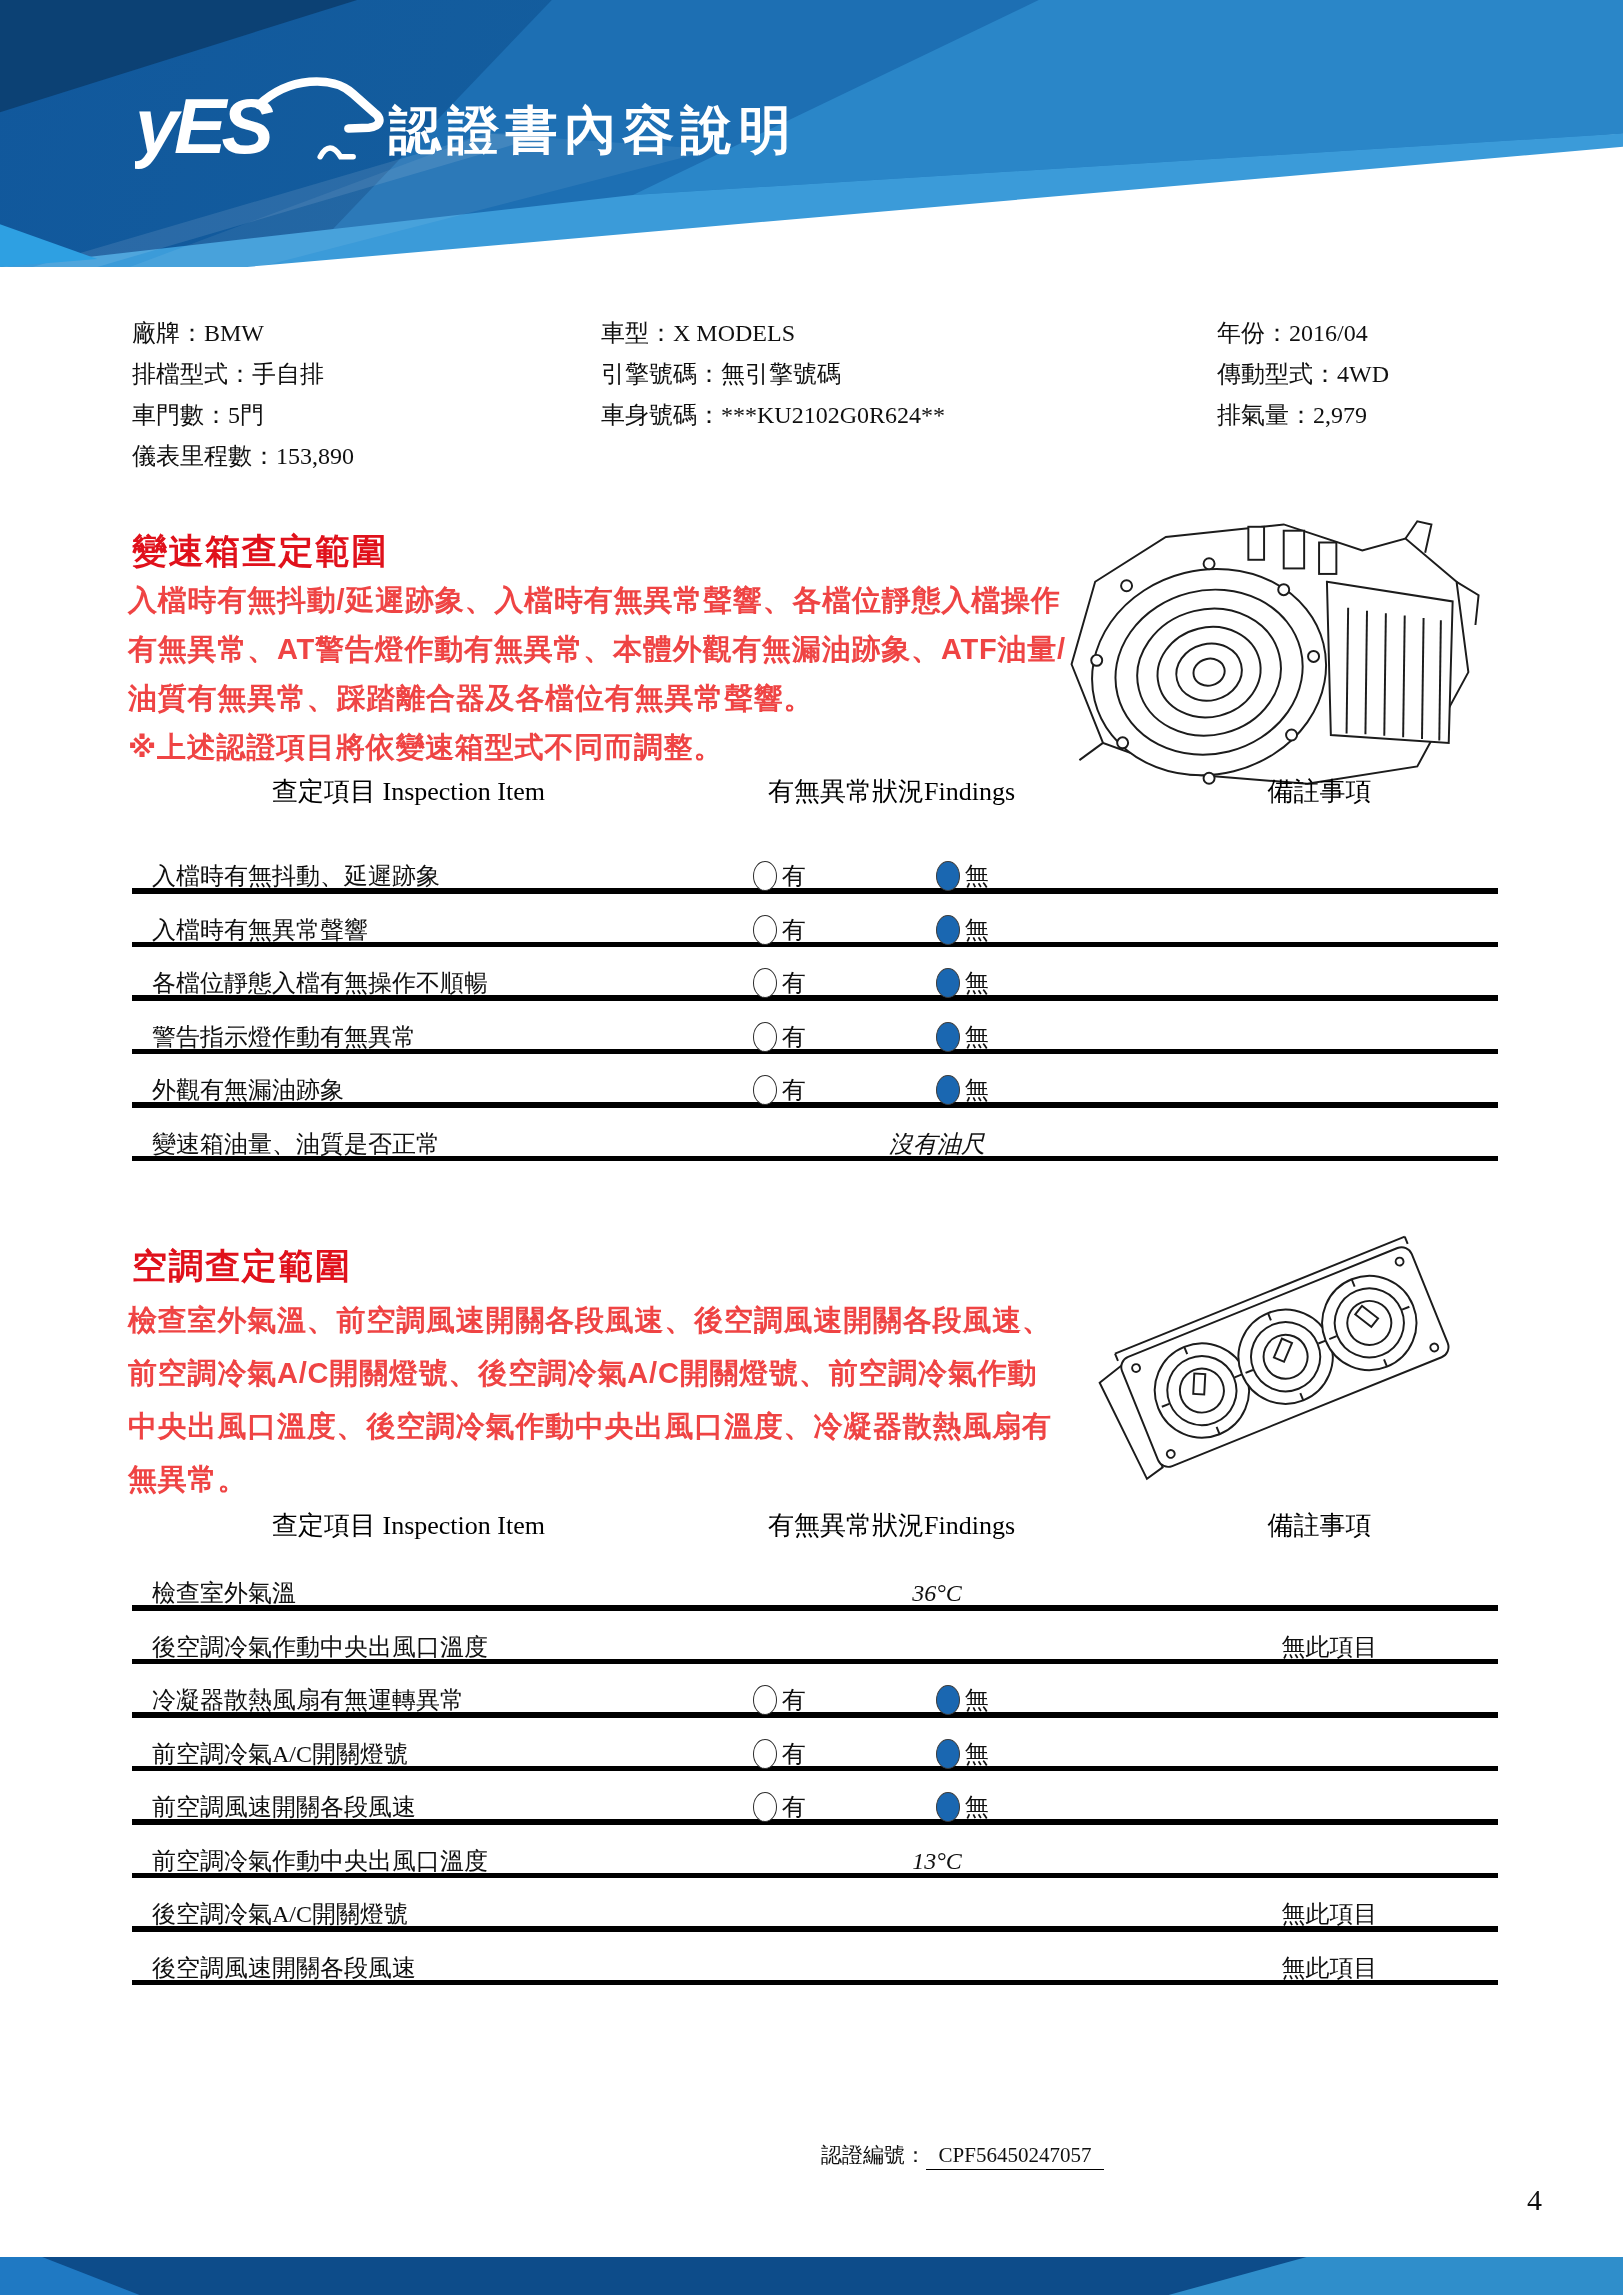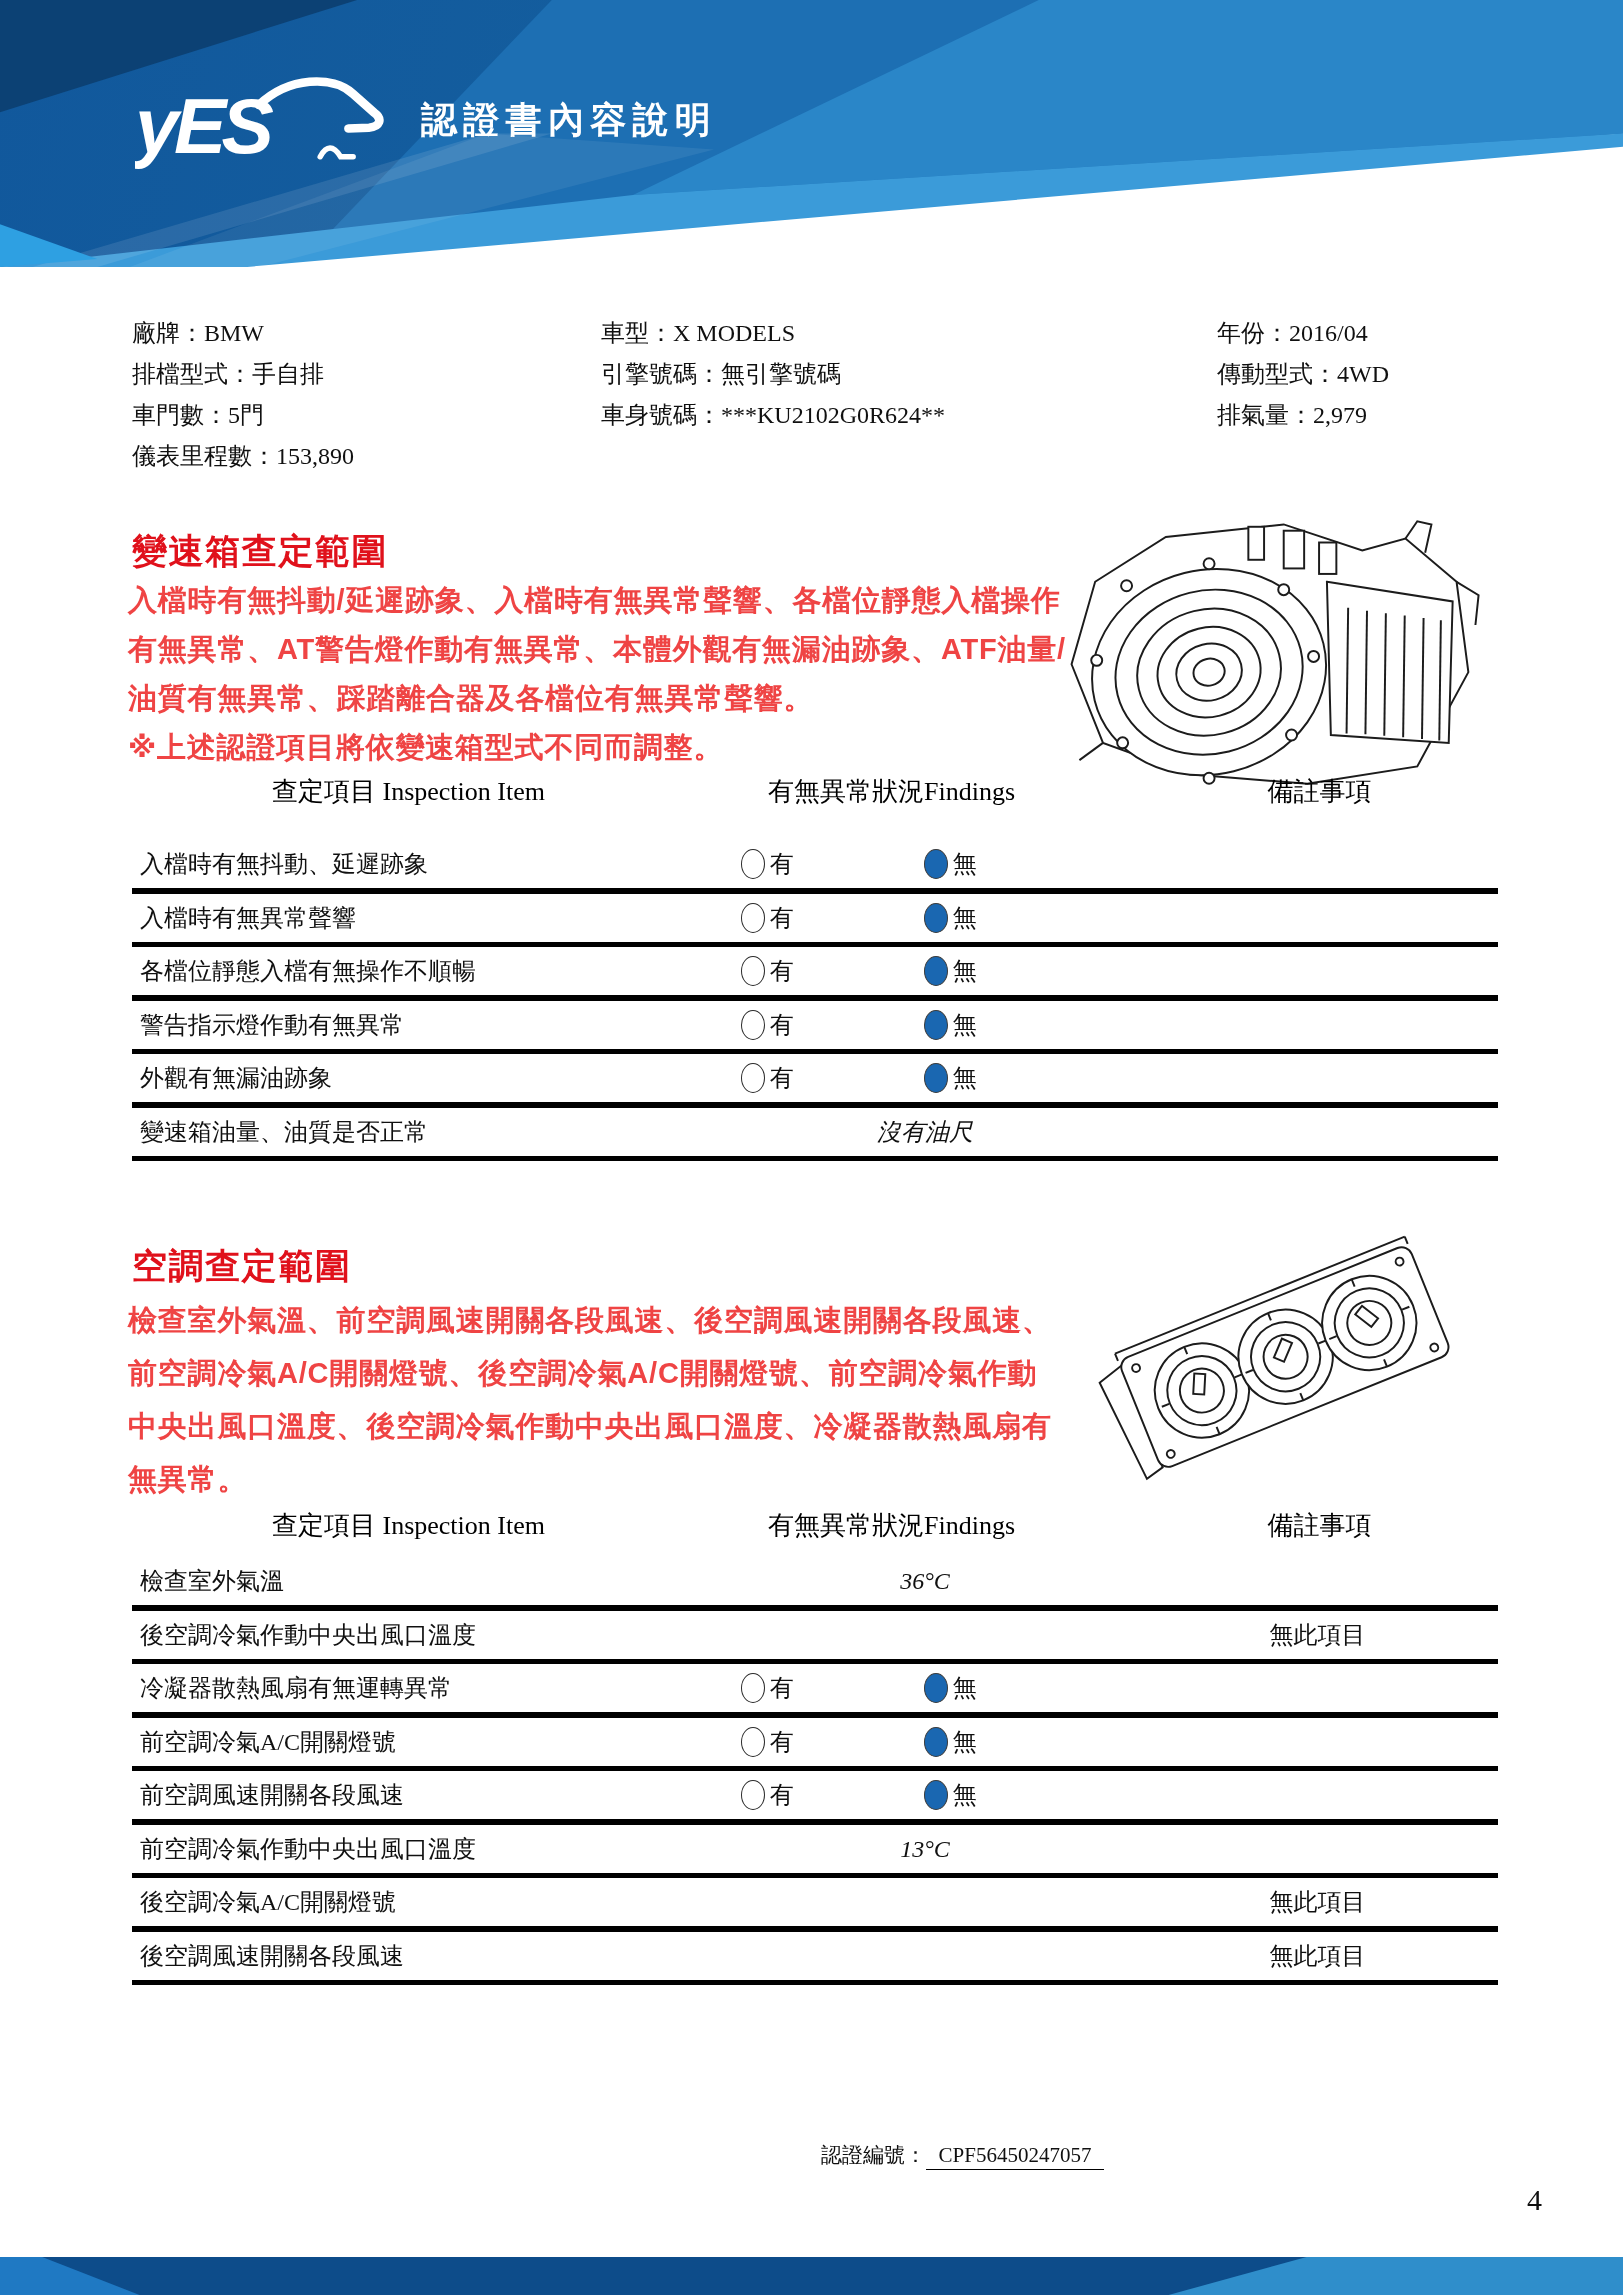--- a/index.html
+++ b/index.html
@@ -12,21 +12,21 @@
   .hdr-base{background:linear-gradient(105deg,#11589c 0%,#15609f 55%,#1a6dae 100%);
             clip-path:polygon(0 0,100% 0,100% 50%,0 100%);}
   .hdr-navy{background:#0c4174;clip-path:polygon(0 0,22% 0,0 42%);}
   .hdr-mid{background:#1d6fb3;clip-path:polygon(34% 0,100% 0,100% 50%,20% 89%);}
   .hdr-bright{background:#2a86c8;clip-path:polygon(64% 0,100% 0,100% 50%,39% 73%);}
   .hdr-sliver{background:#3b9bd9;clip-path:polygon(0 100%,39% 73%,100% 50%,100% 55%,2% 107%);}
   .hdr-corner{background:#2ea0e2;clip-path:polygon(0 84%,6% 97%,0 100%);}
   .hdr-streak1{background:rgba(255,255,255,0.10);clip-path:polygon(30% 50%,34% 50%,6% 100%,2% 100%);}
   .hdr-streak2{background:rgba(255,255,255,0.07);clip-path:polygon(30% 50%,44% 56%,16% 100%,8% 100%);}
   .hdr-title{position:absolute;left:389px;top:96px;font-family:"Liberation Sans","DejaVu Sans",sans-serif;
-             font-weight:bold;font-size:36px;letter-spacing:6.3px;color:#ffffff;margin-left:32px;}
+             font-weight:bold;font-size:52px;letter-spacing:6.3px;color:#ffffff;}
   .logo{position:absolute;left:135px;top:72px;width:259px;height:102px;}
 
   
   .vinfo-col{position:absolute;top:313px;font-size:24px;line-height:41px;white-space:nowrap;}
   .vinfo-col.c0{left:132px;} .vinfo-col.c1{left:601px;} .vinfo-col.c2{left:1217px;}
 
   
   .sec-title{position:absolute;left:132px;font-family:"Liberation Sans","DejaVu Sans",sans-serif;
              font-weight:bold;font-size:35px;color:#e0111b;letter-spacing:1.6px;}
   .sec-para{position:absolute;left:128px;width:1052px;font-family:"Liberation Sans","DejaVu Sans",sans-serif;
@@ -34,21 +34,21 @@
   .illus{position:absolute;}
 
   
   .thead{position:absolute;font-size:26px;color:#000;}
   .thead span{position:absolute;text-align:center;white-space:nowrap;}
   .th-item{left:212px;width:393px;}
   .th-find{left:707px;width:369px;}
   .th-rem{left:1194px;width:251px;}
   .ctable{position:absolute;left:132px;width:1366px;}
   .t-row{position:relative;height:48px;}
-  .t-row .cell{position:absolute;top:0;height:48px;line-height:48px;font-size:24px;white-space:nowrap;}
+  .t-row .cell{position:absolute;top:12px;height:48px;line-height:48px;font-size:24px;white-space:nowrap;margin-left:12px;}
   .cell.item{left:7.9px;}
   .cell.ry{left:609px;}
   .cell.rn{left:792px;}
   .cell.ctr{left:691px;width:204px;text-align:center;font-style:italic;}
   .cell.rem{left:1052px;width:267px;text-align:center;}
   .radio{display:inline-block;width:22px;height:28px;border:1.6px solid #2a2a2a;border-radius:50%;
          background:#ffffff;vertical-align:middle;margin-right:4.7px;margin-top:-4.7px;}
   .radio.sel{background:#1a67b1;border-color:#3c3c3c;}
   .t-rule{height:5.5px;background:#000000;}
 

